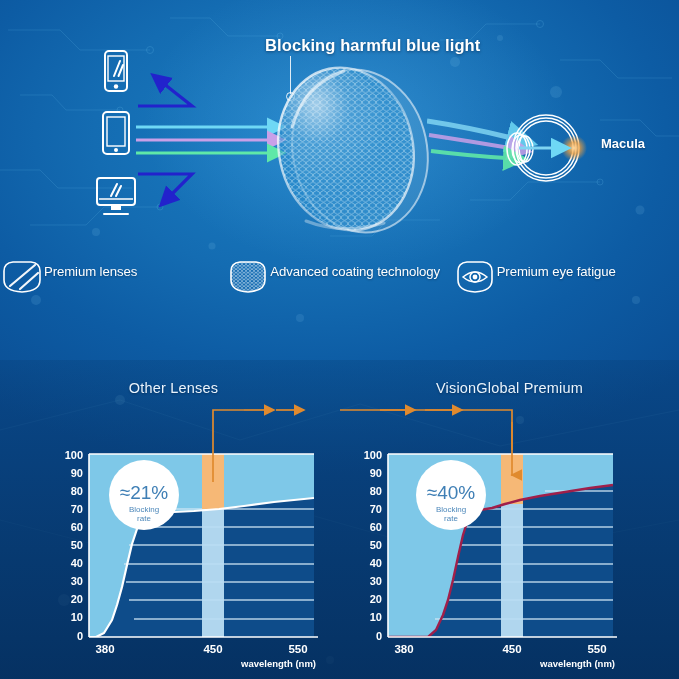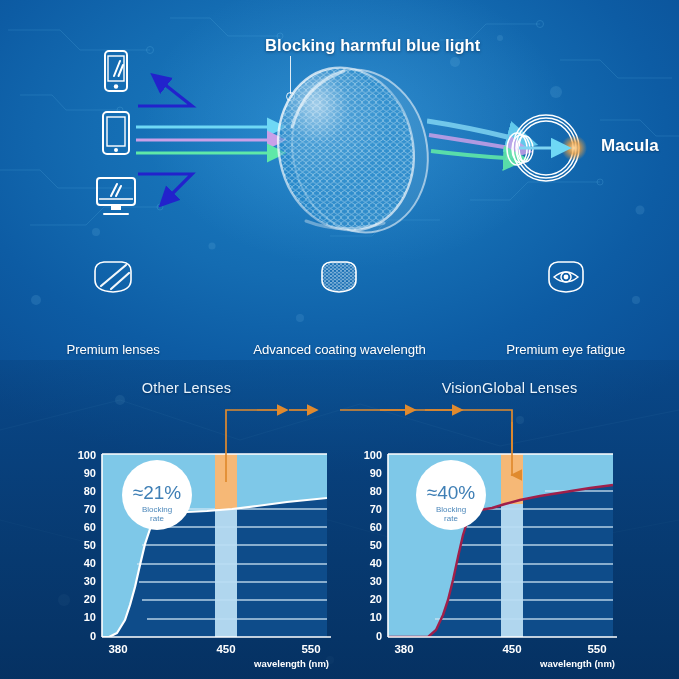--- a/index.html
+++ b/index.html
@@ -37,39 +37,39 @@
 
   .devices{position:absolute;left:80px;top:40px;width:52px;height:170px;}
   .device{position:absolute;left:0;width:48px;height:46px;}
 
   .rays{position:absolute;left:118px;top:58px;width:200px;height:150px;}
 
   .lens-wrap{position:absolute;left:252px;top:55px;width:180px;height:175px;}
   .eye-wrap{position:absolute;left:487px;top:95px;width:90px;height:95px;}
   .macula-label{
     position:absolute;left:589px;top:128px;
-    font-size:17px;font-weight:700;color:#fff;
+    font-size:13px;font-weight:700;color:#fff;
     text-shadow:0 1px 2px rgba(0,30,60,.5);white-space:nowrap;
   }
   .out-beams{position:absolute;left:415px;top:105px;width:180px;height:80px;}
 
   
   .features{position:absolute;left:0;top:255px;width:679px;height:105px;display:flex;}
-  .feature{flex:1;display:flex;flex-direction:column;align-items:center;gap:34px;}
+  .feature{flex:1;display:flex;flex-direction:row;align-items:flex-start;}
   .feature-icon{height:44px;display:flex;align-items:center;justify-content:center;}
   .feature-label{
     margin-top:9px;text-align:center;color:#ffffff;
     font-size:13.2px;line-height:1.18;letter-spacing:-.1px;
     text-shadow:0 1px 2px rgba(0,30,60,.45);
   }
 
   
   .charts{position:absolute;left:0;top:372px;width:679px;height:307px;}
   .chart{position:absolute;top:0;width:339px;height:307px;}
-  .chart.left{left:17px;}
+  .chart.left{left:4px;}
   .chart.right{left:340px;}
   .chart-title{
     position:absolute;top:8px;width:100%;text-align:center;
     font-size:14.5px;color:#eaf4fd;letter-spacing:.2px;
     text-shadow:0 1px 2px rgba(0,30,60,.5);
   }
   .svg-abs{position:absolute;left:0;top:0;}
   .badge-pct{font-size:19px;font-weight:400;fill:#3f7fb5;}
   .badge-sub{font-size:8px;fill:#4d88ba;}
   .axis-num{font-size:11px;font-weight:700;fill:#ffffff;}
@@ -292,21 +292,21 @@
             <clipPath id="lensClip2">
               <path d="M5 12 Q5 4 14 3 L30 3 Q39 4 39 12 L39 21 Q39 32 22 33 Q5 32 5 21 z"></path>
             </clipPath>
           </defs>
           <g clip-path="url(#lensClip2)">
             <rect x="0" y="0" width="44" height="36" fill="url(#mesh2)"></rect>
           </g>
           <path d="M5 12 Q5 4 14 3 L30 3 Q39 4 39 12 L39 21 Q39 32 22 33 Q5 32 5 21 z" fill="none" stroke="#ffffff" stroke-width="1.6"></path>
         </svg>
       </div>
-      <div class="feature-label">Advanced coating wavelength</div>
+      <div class="feature-label">Advanced coating technology</div>
     </div>
 
 
     <div class="feature">
       <div class="feature-icon">
         <svg width="44" height="36" viewBox="0 0 44 36">
           <path d="M5 12 Q5 4 14 3 L30 3 Q39 4 39 12 L39 21 Q39 32 22 33 Q5 32 5 21 z" fill="none" stroke="#ffffff" stroke-width="1.6"></path>
           <path d="M10 18 Q22 8 34 18 Q22 28 10 18 z" fill="none" stroke="#ffffff" stroke-width="1.5"></path>
           <circle cx="22" cy="18" r="5" fill="none" stroke="#ffffff" stroke-width="1.5"></circle>
           <circle cx="22" cy="18" r="2.4" fill="#ffffff"></circle>
@@ -397,21 +397,21 @@
 
         <g stroke="#e08a2e" stroke-width="1.7" fill="none">
           <path d="M209 110 L209 38 L240 38"></path>
           <line x1="240" y1="38" x2="270" y2="38" marker-end="url(#oArr)"></line>
           <line x1="272" y1="38" x2="300" y2="38" marker-end="url(#oArr)"></line>
         </g>
       </svg>
     </div>
 
     <div class="chart right">
-      <div class="chart-title">VisionGlobal Lenses</div>
+      <div class="chart-title">VisionGlobal Premium</div>
       <svg class="svg-abs" width="339" height="307" viewBox="0 0 339 307">
         <defs>
           <marker id="oArr2" markerWidth="8" markerHeight="8" refX="6" refY="3.4" orient="auto">
             <path d="M0,0 L7,3.4 L0,6.8 z" fill="#e08a2e"></path>
           </marker>
           <marker id="oArrDown" markerWidth="8" markerHeight="8" refX="4" refY="6" orient="auto">
             <path d="M0,0 L6.8,0 L3.4,7 z" fill="#e08a2e"></path>
           </marker>
           <clipPath id="plotR">
               <rect x="48" y="82" width="225" height="183"></rect>

